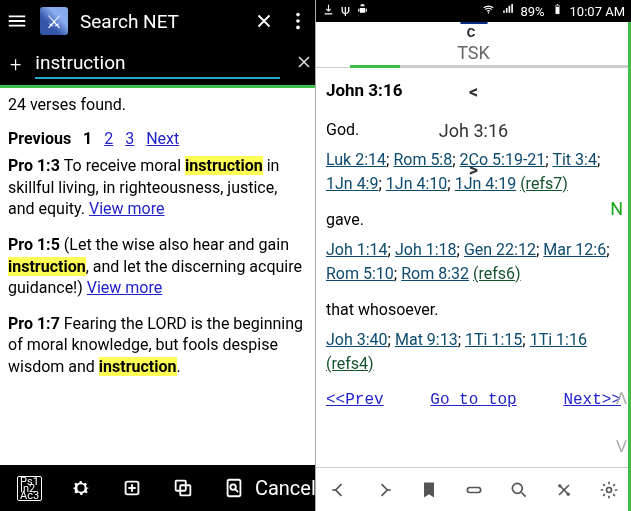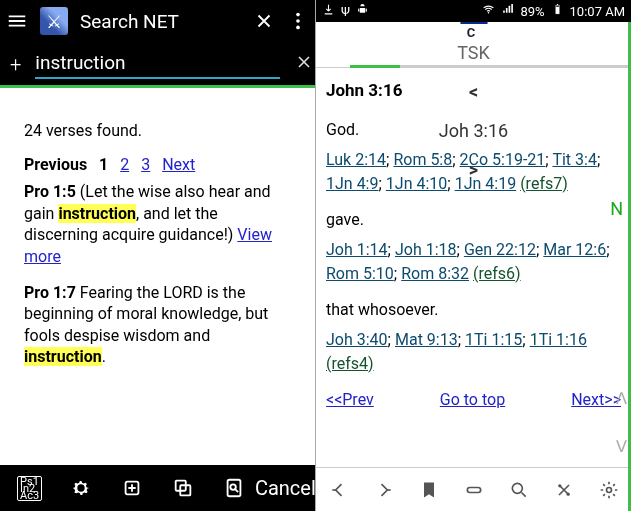--- a/index.html
+++ b/index.html
@@ -37,21 +37,21 @@
   .left-search .plus { color:#fff; font-size:20px; font-weight:300; }
   .search-input {
     flex:1; background: transparent; border:none; color:#fff; font-size:19px;
     border-bottom: 2px solid #2aa7c9; padding: 3px 0; outline:none;
     font-family: inherit;
   }
   .search-input::placeholder { color:#888; }
   .left-search .icon { color:#ddd; }
   .left-search svg { fill:#fff; width:20px; height:20px; }
 
-  .left-body { flex:1; overflow:hidden; padding: 6px 24px; font-size: 16px; line-height:1.35; color:#000;margin-top:26px; }
+  .left-body { flex:1; overflow:hidden; padding: 6px 8px; font-size: 16px; line-height:1.35; color:#000; }
   .found { margin-bottom: 12px; }
   .pager { margin-bottom: 6px; }
   .pager .lbl { font-weight:bold; }
   .pager .pg { margin: 0 4px; }
   .pager .cur { font-weight:bold; }
   .link { color:#2222cc; text-decoration: underline; }
   .result { margin-bottom: 14px; }
   .result.active {
     background: linear-gradient(#ececec,#d7d7d7);
     border:1px solid #bbb; border-radius:2px; padding:2px 4px; margin:-2px -4px 14px;
@@ -97,21 +97,21 @@
   .right-header .chev { color:#333; font-weight:bold; font-size:18px; }
   .right-header .passage { color:#333; font-size:18px; }
   .right-header .n { color:#1aa81a; font-size:18px; margin-left:auto; }
 
   .right-body { flex:1; padding:10px 10px; font-size:16px; line-height:1.5; overflow:hidden; position:relative; }
   .right-body h3 { font-weight:bold; font-size:17px; margin-bottom:14px; }
   .word { margin:6px 0 6px; }
   .refs { margin-bottom:12px; }
   .refs a { color:#0c4a6e; text-decoration: underline; }
   .refs .grp { color:#14532d; }
-  .navrow { display:flex; justify-content:space-between; margin-top:4px; }
+  .navrow { display:flex; justify-content:space-between; margin-top:4px;font-family:Liberation Mono, monospace; }
   .navrow a { color:#2222cc; text-decoration: underline; }
   .scrollhints { position:absolute; right:4px; bottom:8px; display:flex; flex-direction:column; gap:24px; color:#aaa; font-size:16px; }
 
   .right-footer {
     height:44px; border-top:1px solid #ccc; display:flex; align-items:center;
     justify-content:space-around; color:#555;
   }
   .right-footer .rbtn { width:32px; height:32px; display:flex; align-items:center; justify-content:center; }
   .right-footer svg { fill:#555; width:20px; height:20px; }
   .edge-strip { position:absolute; right:0; top:22px; bottom:0; width:3px; background:#3fbf4a; }
@@ -160,20 +160,21 @@
   <div class="left-body">
     <div class="found">24 verses found.</div>
     <div class="pager">
       <span class="lbl">Previous</span>&nbsp;
       <span class="pg cur">1</span>
       <a class="pg link" href="#">2</a>
       <a class="pg link" href="#">3</a>
       <a class="pg link" href="#">Next</a>
     </div>
     <div id="results-container">
+        <div class="result"><span class="ref">Pro 1:3 </span>To receive moral <span class="hl">instruction</span> in skillful living, in righteousness, justice, and equity. <a href="#" class="link">View more</a></div>
         <div class="result"><span class="ref">Pro 1:5 </span>(Let the wise also hear and gain <span class="hl">instruction</span>, and let the discerning acquire guidance!) <a href="#" class="link">View more</a></div>
         <div class="result"><span class="ref">Pro 1:7 </span>Fearing the LORD is the beginning of moral knowledge, but fools despise wisdom and <span class="hl">instruction</span>. </div>
       </div>
   </div>
 
   <div class="left-footer">
     <span class="fbtn">
         <span class="tinycard">Ps1<br>In2<br>Ac3</span>
       </span>
     <span class="fbtn">

